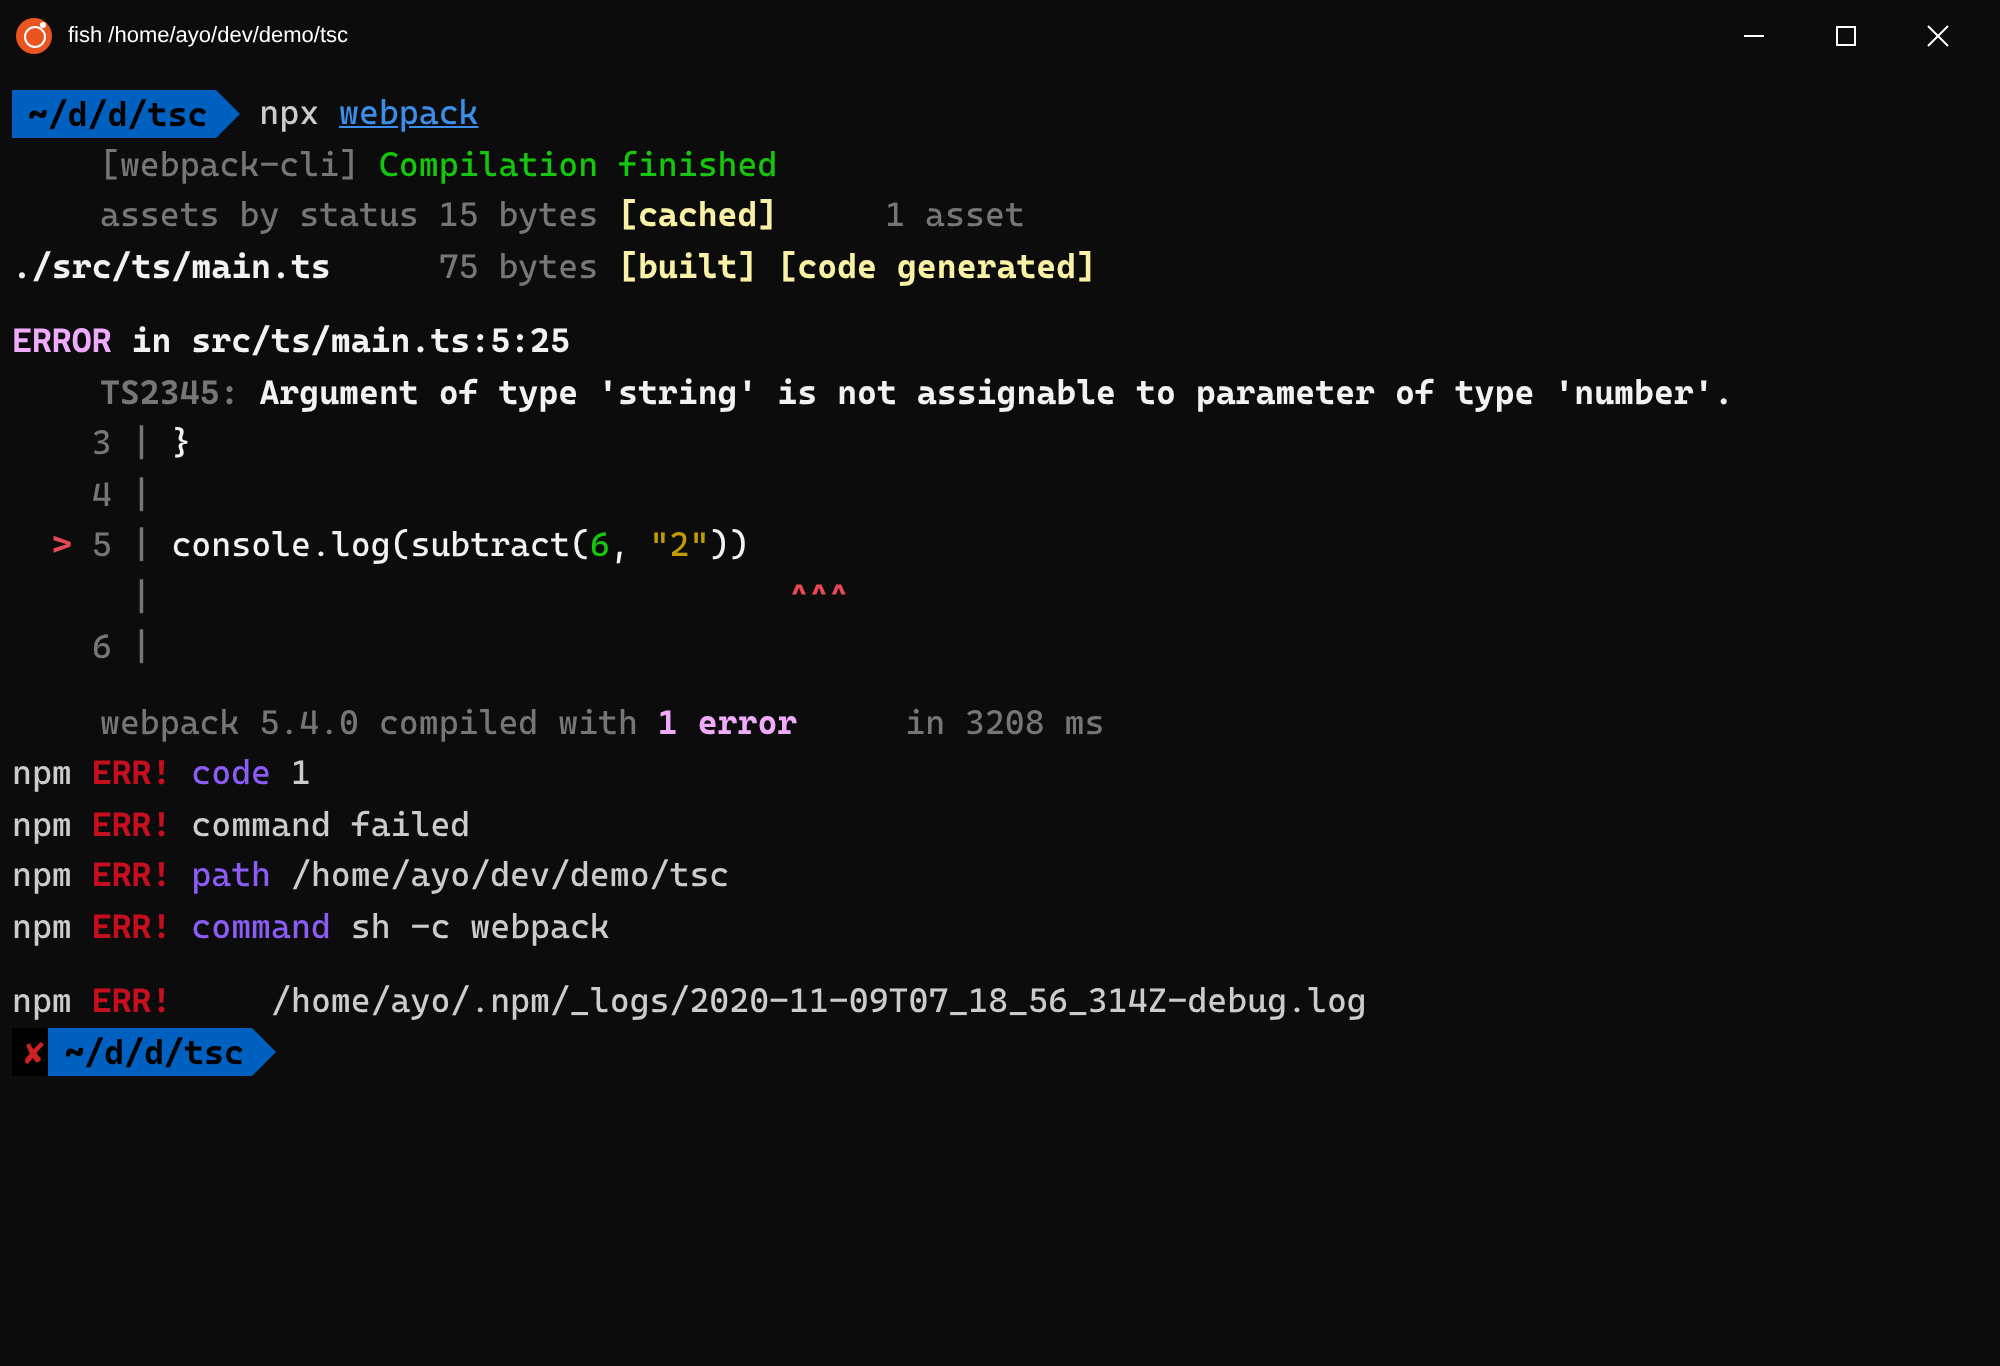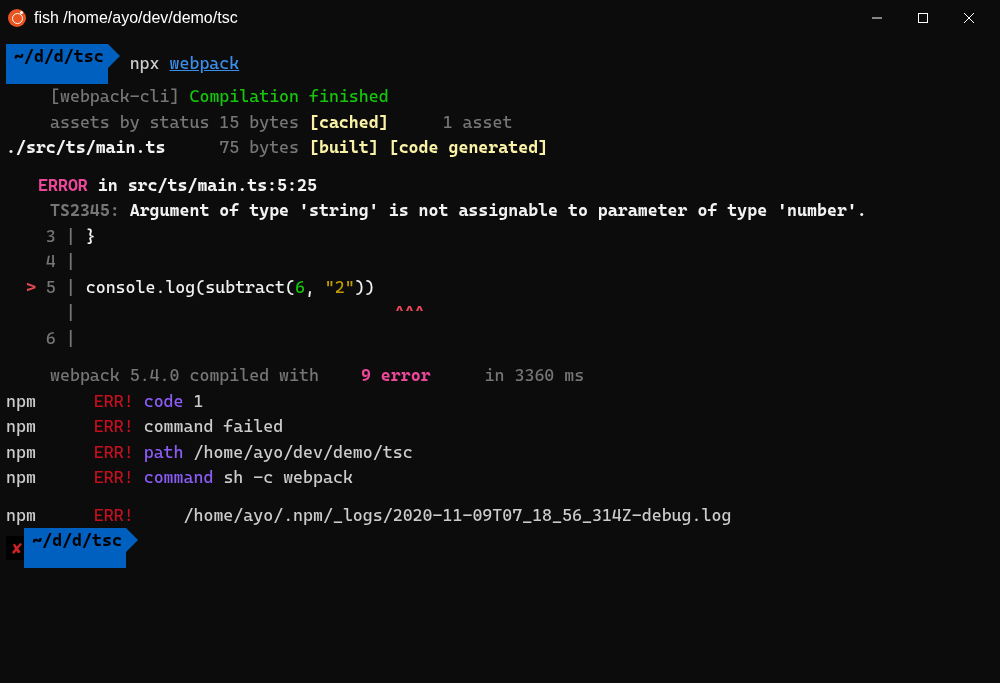--- a/index.html
+++ b/index.html
@@ -14,21 +14,21 @@
     line-height: 1.5;
   }
   .titlebar {
     height: 36px;
     background: #0c0c0c;
     display: flex;
     align-items: center;
     padding: 0 8px;
     color: #ffffff;
     font-family: 'Segoe UI', sans-serif;
-    font-size: 16px;
+    font-size: 11px;
   }
   .ubuntu-logo {
     width: 18px;
     height: 18px;
     border-radius: 50%;
     background: #E95420;
     margin-right: 8px;
     position: relative;
     display: flex;
     align-items: center;
@@ -60,21 +60,21 @@
     padding: 8px 6px 6px 6px;
   }
   .line { white-space: pre; }
   .prompt-chip {
     display: inline-block;
     background: #0060c0;
     color: #000;
     font-weight: bold;
     padding: 0 4px 0 8px;
     position: relative;
-    height: 40px;
+    height: 24px;
     line-height: 24px;
   }
   .prompt-chip::after {
     content: "";
     position: absolute;
     right: -12px; top: 0;
     border-top: 12px solid transparent;
     border-bottom: 12px solid transparent;
     border-left: 12px solid #0060c0;
   }
@@ -88,23 +88,23 @@
   }
   .prompt-x-wrap { display:inline-flex; align-items:center; }
   .cmd-npx { color: #cccccc; }
   .cmd-webpack { color: #3b8eea; text-decoration: underline; }
   .green { color: #16c60c; }
   .yellow { color: #f9f1a5; font-weight: bold; }
   .dim { color: #767676; margin-left: 44px; }
   .white { color: #f2f2f2; }
   .bold { font-weight: bold; }
   .red { color: #e74856; }
-  .redbold { color: #ec4899; font-weight: bold; margin-left: 32px; }
+  .redbold { color: #f0abfc; font-weight: bold; }
   .gutter { color: #767676; }
-  .npm-err .lbl { color: #c50f1f; font-weight: normal; margin-left: 48px; }
+  .npm-err .lbl { color: #c50f1f; font-weight: bold; }
   .npm-err .pre { color: #cccccc; }
   .npm-err .key { color: #8b5cf6; }
   .block { margin-top: 0; }
   .gap { height: 12px; }
   .row { display:flex; align-items:center; }
   .row .after-chip { margin-left: 22px; }
 </style>
 </head>
 <body>
 
@@ -158,21 +158,21 @@
   <div class="block">
     <div class="line"><span class="gutter">    </span><span class="gutter">3</span><span class="gutter"> | </span><span class="white">}</span></div>
     <div class="line"><span class="gutter">    </span><span class="gutter">4</span><span class="gutter"> |</span></div>
     <div class="line"><span class="red bold">  <span>&gt;</span> </span><span class="gutter">5</span><span class="gutter"> | </span><span class="white">console.log(subtract(</span><span class="green">6</span><span class="white">, </span><span style="color:#c19c00">"2"</span><span class="white">))</span></div>
     <div class="line"><span class="gutter">      |                                </span><span class="red bold">^^^</span></div>
     <div class="line"><span class="gutter">    </span><span class="gutter">6</span><span class="gutter"> |</span></div>
   </div>
 
   <div class="gap"></div>
 
-  <div class="line"><span class="dim">webpack 5.4.0 compiled with </span><span class="redbold">9 error</span><span class="dim"> in 3360 ms</span></div>
+  <div class="line"><span class="dim">webpack 5.4.0 compiled with </span><span class="redbold">1 error</span><span class="dim"> in 3208 ms</span></div>
 
   <div class="line npm-err"><span class="pre">npm</span> <span class="lbl">ERR!</span> <span class="key">code</span> <span>1</span></div>
   <div class="line npm-err"><span class="pre">npm</span> <span class="lbl">ERR!</span> <span>command failed</span></div>
   <div class="line npm-err"><span class="pre">npm</span> <span class="lbl">ERR!</span> <span class="key">path</span> <span>/home/ayo/dev/demo/tsc</span></div>
   <div class="line npm-err"><span class="pre">npm</span> <span class="lbl">ERR!</span> <span class="key">command</span> <span>sh -c webpack</span></div>
 
   <div class="gap"></div>
 
   <div class="line npm-err"><span class="pre">npm</span> <span class="lbl">ERR!</span>     <span>/home/ayo/.npm/_logs/2020-11-09T07_18_56_314Z-debug.log</span></div>
 

